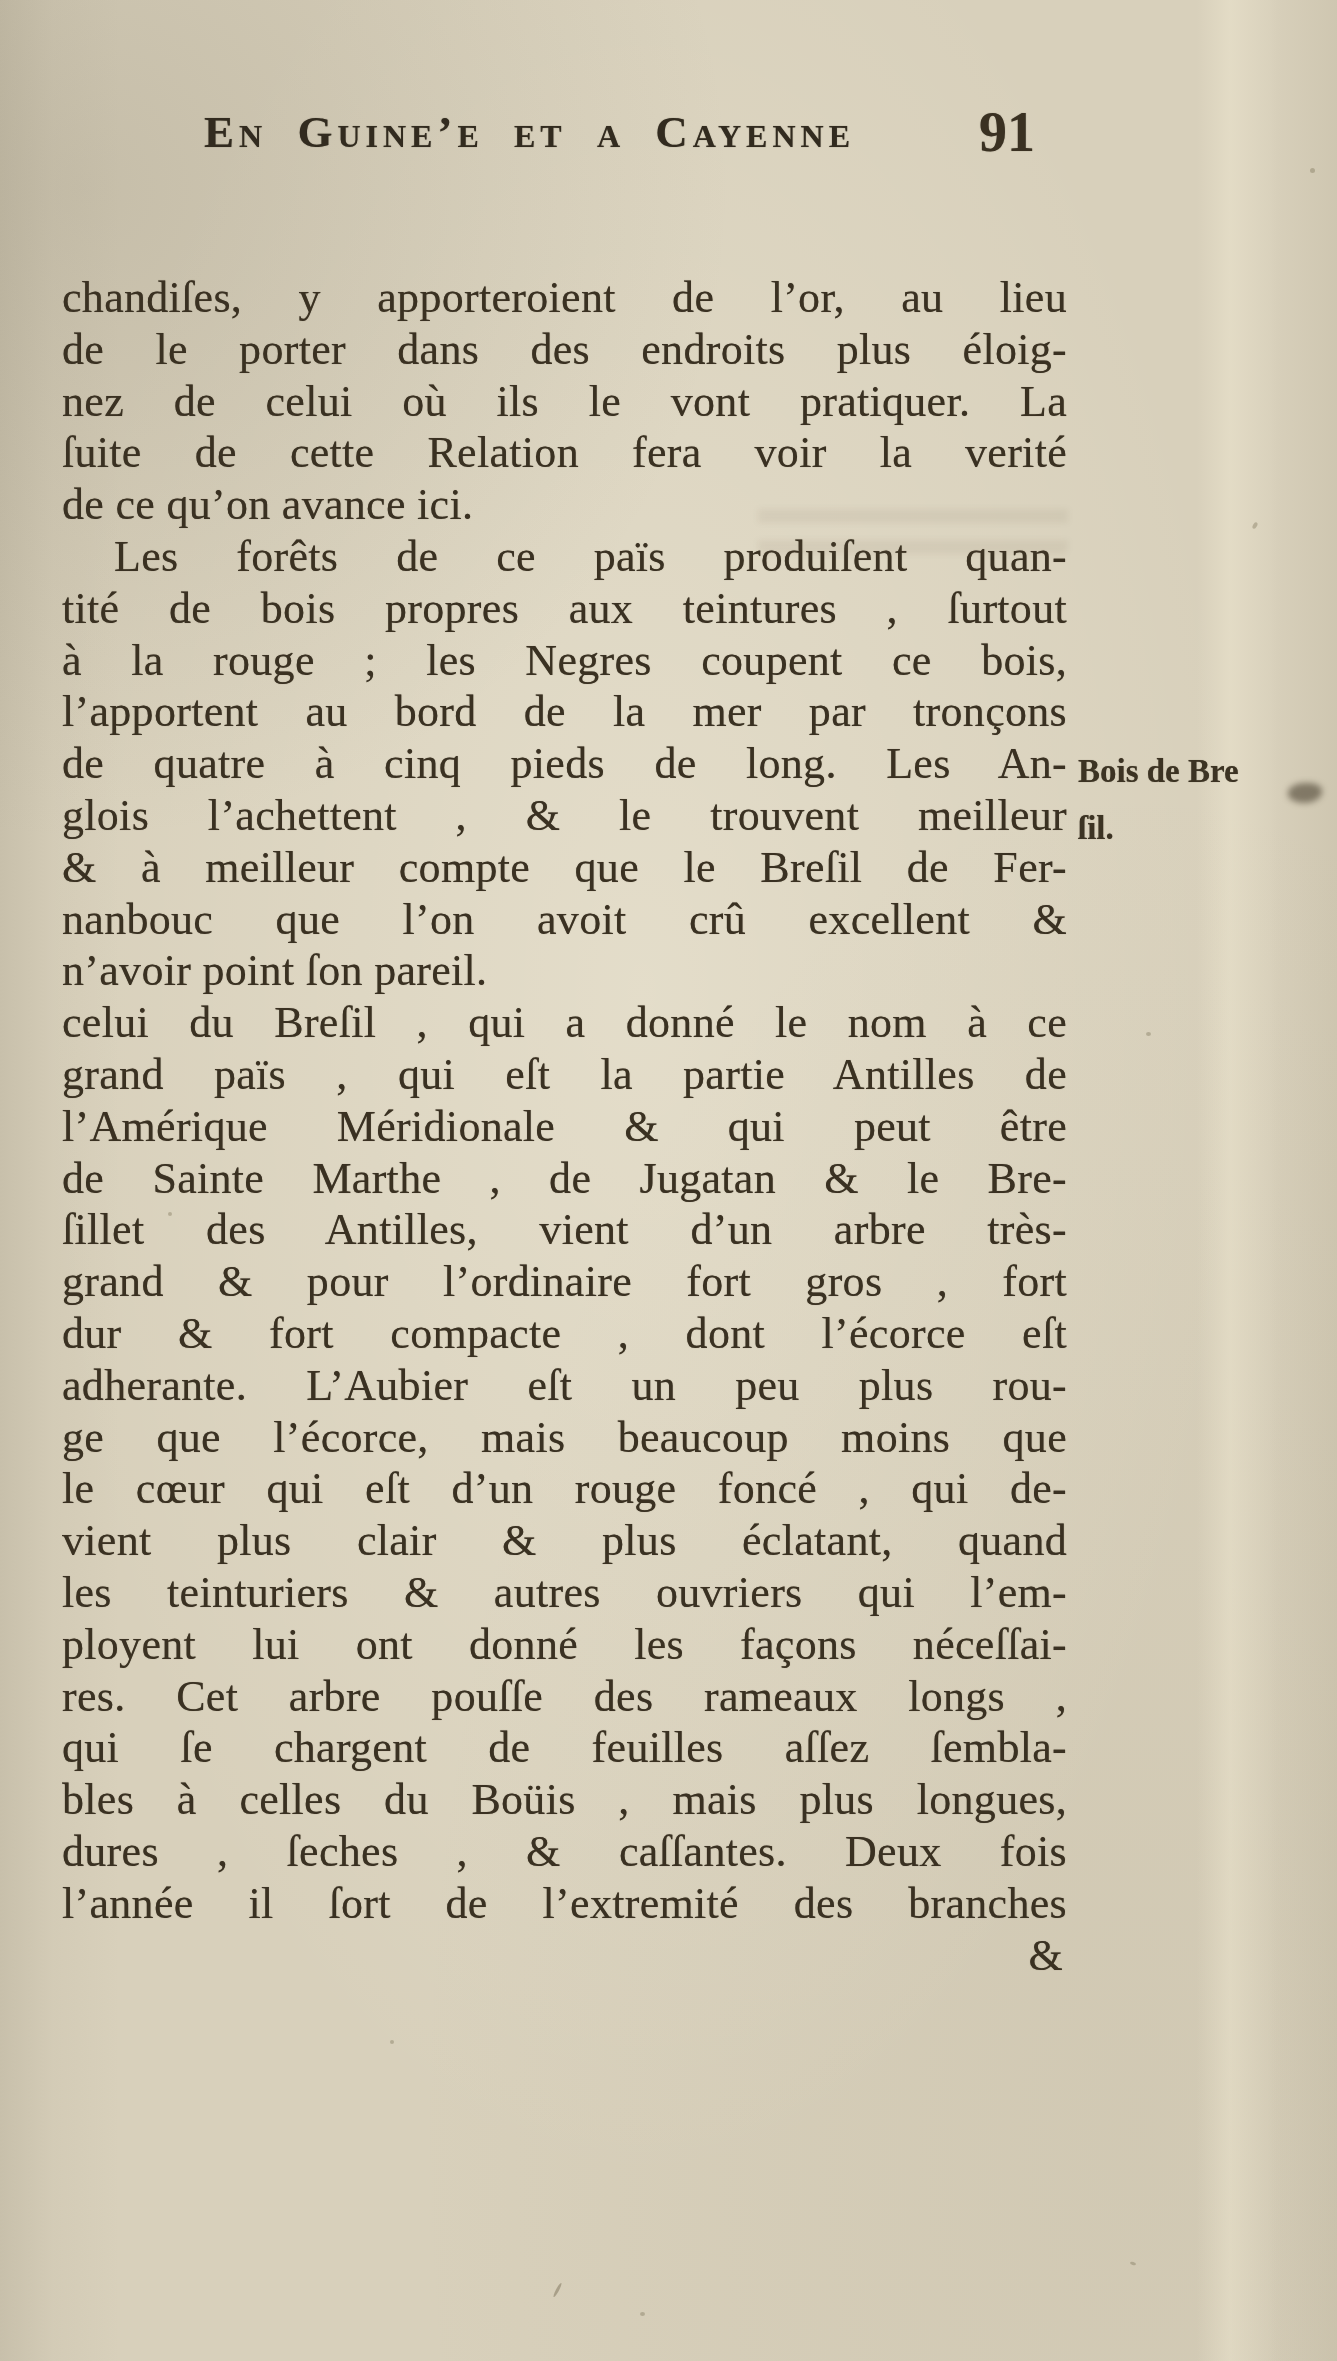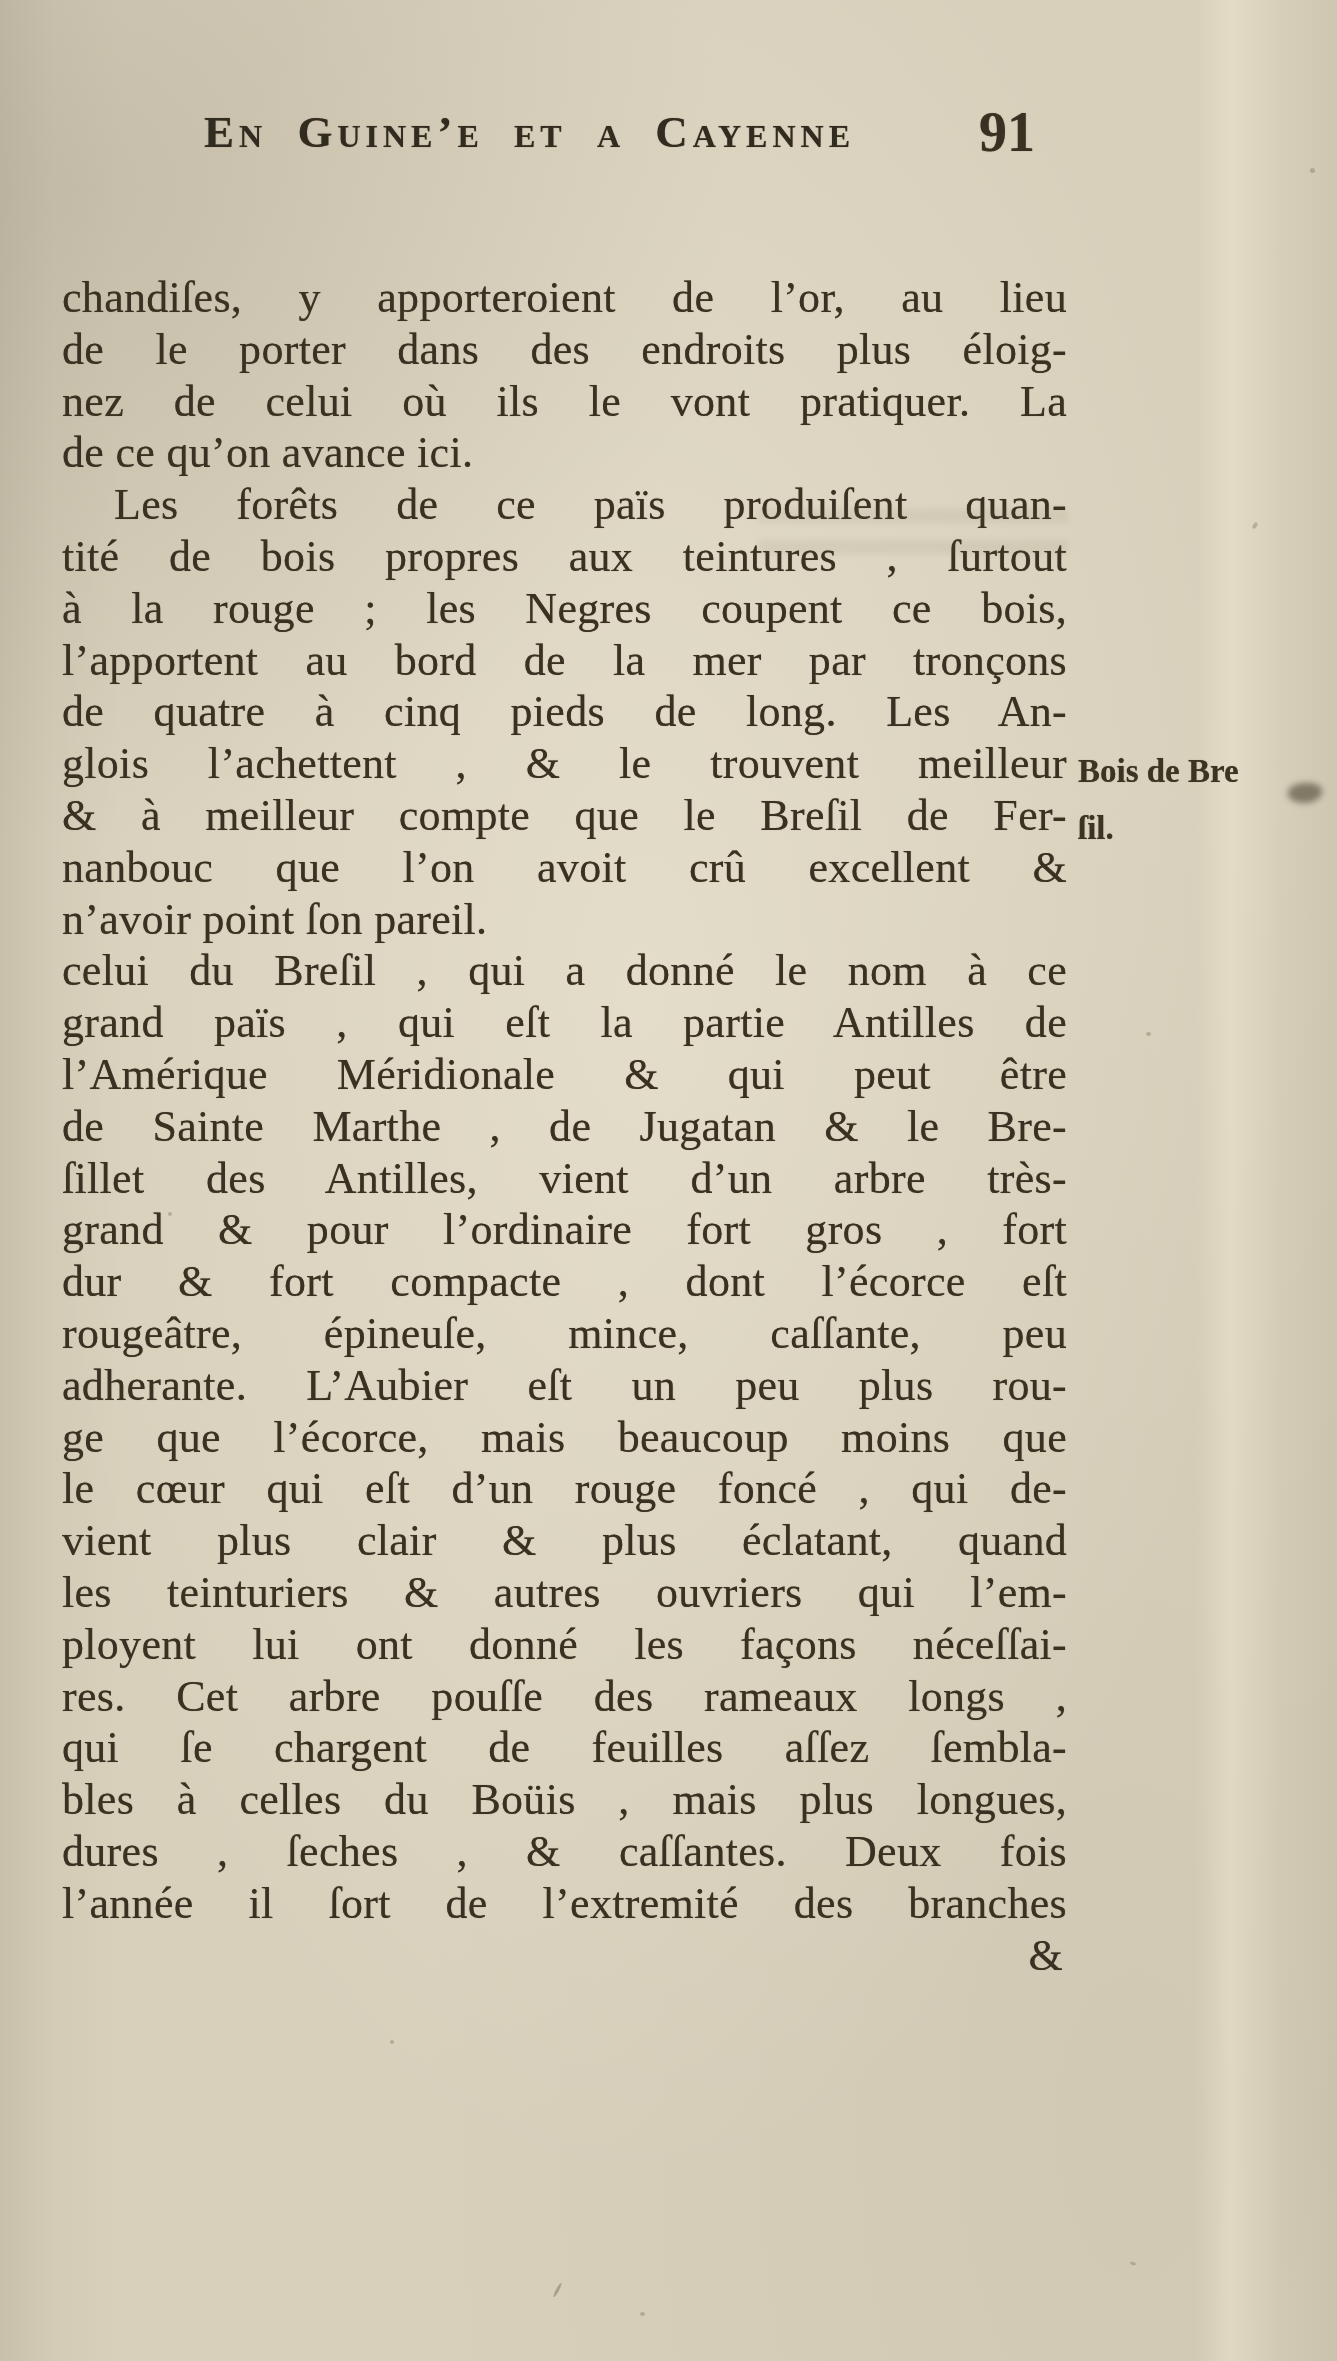--- a/index.html
+++ b/index.html
@@ -88,38 +88,38 @@
   <div class="page-header">
     <span class="header-title">En Guine’e et a Cayenne</span>
     <span class="page-number">91</span>
   </div>
 
   <div class="text-block">
 
   <div class="line just">chandiſes, y apporteroient de l’or, au lieu</div>
       <div class="line just">de le porter dans des endroits plus éloig-</div>
       <div class="line just">nez de celui où ils le vont pratiquer.  La</div>
+      <div class="line just">ſuite de cette Relation fera voir la verité</div>
       <div class="line">de ce qu’on avance ici.</div>
       <div class="line indent just">Les forêts de ce païs produiſent quan-</div>
       <div class="line just">tité de bois propres aux teintures , ſurtout</div>
       <div class="line just">à la rouge ; les Negres coupent ce bois,</div>
       <div class="line just">l’apportent au bord de la mer par tronçons</div>
       <div class="line just">de quatre à cinq pieds de long.  Les An-</div>
       <div class="line just">glois l’achettent , &amp; le trouvent meilleur</div>
       <div class="line just">&amp; à meilleur compte que le Breſil de Fer-</div>
       <div class="line just">nanbouc que l’on avoit crû excellent &amp;</div>
       <div class="line">n’avoir point ſon pareil.</div>
       <div class="line just">celui du Breſil , qui a donné le nom à ce</div>
       <div class="line just">grand païs , qui eſt la partie Antilles de</div>
       <div class="line just">l’Amérique Méridionale &amp; qui peut être</div>
       <div class="line just">de Sainte Marthe , de Jugatan &amp; le Bre-</div>
       <div class="line just">ſillet des Antilles, vient d’un arbre très-</div>
       <div class="line just">grand &amp; pour l’ordinaire fort gros , fort</div>
       <div class="line just">dur &amp; fort compacte , dont l’écorce eſt</div>
-      <div class="line just">rougeâtre, épineuſe, mince, caſſante, peu</div>
       <div class="line just">adherante. L’Aubier eſt un peu plus rou-</div>
       <div class="line just">ge que l’écorce, mais beaucoup moins que</div>
       <div class="line just">le cœur qui eſt d’un rouge foncé , qui de-</div>
       <div class="line just">vient plus clair &amp; plus éclatant, quand</div>
       <div class="line just">les teinturiers &amp; autres ouvriers qui l’em-</div>
       <div class="line just">ployent lui ont donné les façons néceſſai-</div>
       <div class="line just">res. Cet arbre pouſſe des rameaux longs ,</div>
       <div class="line just">qui ſe chargent de feuilles aſſez ſembla-</div>
       <div class="line just">bles à celles du Boüis , mais plus longues,</div>
       <div class="line just">dures , ſeches , &amp; caſſantes.  Deux fois</div>

